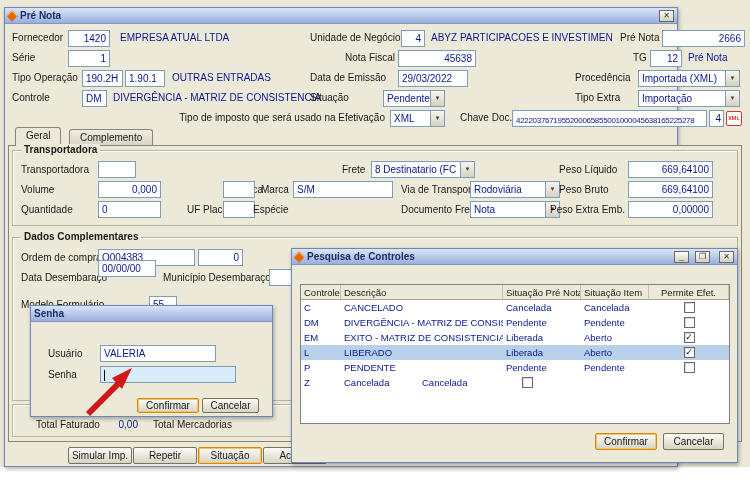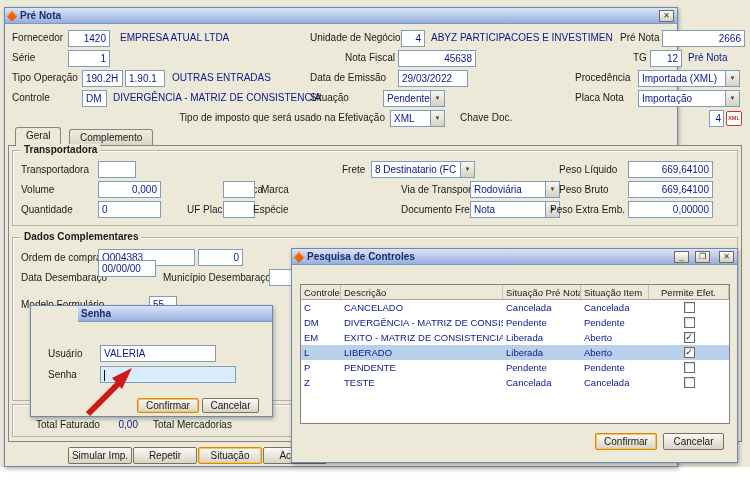--- a/index.html
+++ b/index.html
@@ -134,32 +134,33 @@
   </div>
 
   <span class="label" style="left:7px;top:84px;">Controle</span>
   <div class="field" style="left:77px;top:82px;width:25px;">DM</div>
   <span class="navy" style="left:108px;top:84px;">DIVERGÊNCIA - MATRIZ DE CONSISTENCIA</span>
   <span class="label" style="left:305px;top:84px;">Situação</span>
   <div class="dropdown" style="left:378px;top:82px;width:62px;">
     <span class="dd-val">Pendente</span>
     <span class="dd-btn">▼</span>
   </div>
-  <span class="label" style="left:570px;top:84px;">Placa Nota</span>
+  <span class="label" style="left:570px;top:84px;">Tipo Extra</span>
   <div class="dropdown" style="left:633px;top:82px;width:102px;">
     <span class="dd-val">Importação</span>
     <span class="dd-btn">▼</span>
   </div>
 
   <span class="label right" style="left:160px;top:104px;width:220px;">Tipo de imposto que será usado na Efetivação</span>
   <div class="dropdown" style="left:385px;top:102px;width:55px;">
     <span class="dd-val">XML</span>
     <span class="dd-btn">▼</span>
   </div>
   <span class="label" style="left:455px;top:104px;">Chave Doc.</span>
+  <div class="field tiny" style="left:507px;top:102px;width:195px;">4222037671955200065855001000045638165225278</div>
   <div class="field right" style="left:704px;top:102px;width:15px;padding:2px 2px;">4</div>
   <span class="xml-badge" style="left:721px;top:103px;">XML</span>
 
   <span class="tab active" style="left:10px;top:119px;">Geral</span>
   <span class="tab" style="left:64px;top:121px;">Complemento</span>
   <div class="tab-panel" style="left:3px;top:137px;width:734px;height:297px;"></div>
 
   <div class="gb-layer">
 
     <div class="groupbox" style="left:7px;top:142px;width:726px;height:76px;">
@@ -172,20 +173,21 @@
         <span class="dd-btn">▼</span>
       </div>
       <span class="label" style="left:546px;top:13px;">Peso Líquido</span>
       <div class="field right" style="left:615px;top:10px;width:85px;">669,64100</div>
 
       <span class="label" style="left:8px;top:33px;">Volume</span>
       <div class="field right" style="left:85px;top:30px;width:63px;">0,000</div>
       <span class="label" style="left:184px;top:33px;padding-left:41px;">Placa</span>
       <div class="field" style="left:210px;top:30px;width:32px;"></div>
       <span class="label" style="left:248px;top:33px;">Marca</span>
+      <div class="field" style="left:280px;top:30px;width:100px;">S/M</div>
       <span class="label" style="left:388px;top:33px;">Via de Transporte</span>
       <div class="dropdown" style="left:457px;top:30px;width:90px;">
         <span class="dd-val">Rodoviária</span>
         <span class="dd-btn">▼</span>
       </div>
       <span class="label" style="left:546px;top:33px;">Peso Bruto</span>
       <div class="field right" style="left:615px;top:30px;width:85px;">669,64100</div>
 
       <span class="label" style="left:8px;top:53px;">Quantidade</span>
       <div class="field" style="left:85px;top:50px;width:63px;">0</div>
@@ -220,21 +222,21 @@
       <span class="label" style="left:140px;top:14px;">Total Mercadorias</span>
     </div>
 
     <span class="btn" style="left:63px;top:439px;width:64px;">Simular Imp.</span>
     <span class="btn" style="left:128px;top:439px;width:64px;">Repetir</span>
     <span class="btn default" style="left:193px;top:439px;width:64px;">Situação</span>
     <span class="btn" style="left:258px;top:439px;width:64px;">Acomp</span>
   </div>
 </div>
 
-<div class="window" style="left:30px;top:305px;width:243px;height:112px;z-index:20;padding-left:47px;">
+<div class="window" style="left:30px;top:305px;width:243px;height:112px;z-index:20;">
   <div class="titlebar">
     <span class="title">Senha</span>
     <span class="tb-spacer"></span>
   </div>
   <span class="label" style="left:17px;top:42px;">Usuário</span>
   <div class="field" style="left:69px;top:39px;width:116px;">VALERIA</div>
   <span class="label" style="left:17px;top:63px;">Senha</span>
   <div class="field senha-input" style="left:69px;top:60px;width:136px;"><span class="caret"></span><span></span></div>
   <span class="btn default" style="left:106px;top:92px;width:62px;height:15px;line-height:13px;">Confirmar</span>
   <span class="btn" style="left:171px;top:92px;width:57px;height:15px;line-height:13px;">Cancelar</span>
@@ -298,21 +300,20 @@
       <span class="gc c0">P</span>
       <span class="gc c1">PENDENTE</span>
       <span class="gc c2">Pendente</span>
       <span class="gc c3">Pendente</span>
       <span class="gc c4">
           <span class="checkbox"></span>
         </span>
     </div>
     <div class="grid-row">
       <span class="gc c0">Z</span>
-      <span class="gc c1">TESTE</span>
       <span class="gc c2">Cancelada</span>
       <span class="gc c3">Cancelada</span>
       <span class="gc c4">
           <span class="checkbox"></span>
         </span>
     </div>
   </div>
 
   <span class="btn default" style="left:303px;top:184px;width:62px;">Confirmar</span>
   <span class="btn" style="left:371px;top:184px;width:61px;">Cancelar</span>

